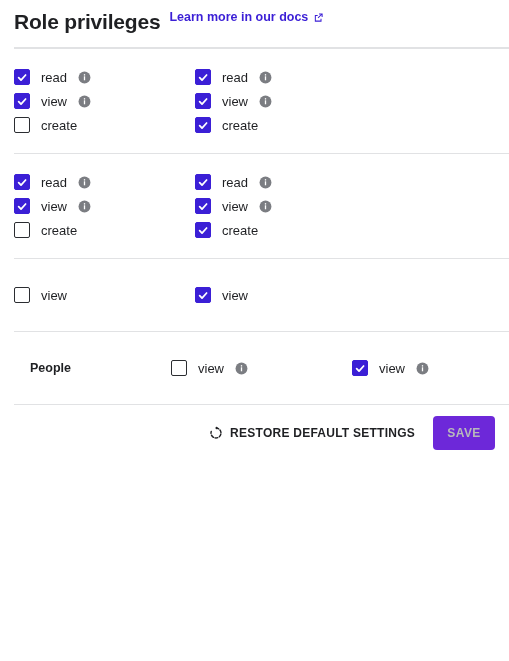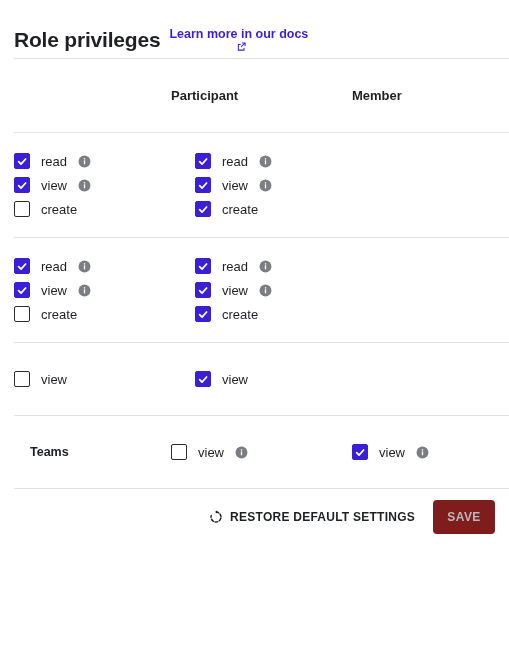--- a/index.html
+++ b/index.html
@@ -13,43 +13,41 @@
     height: 661px;
     position: relative;
     font-family: "Liberation Sans", sans-serif;
     color: #1f2023;
     overflow: hidden;
   }
 
   
   .page-header {
     display: flex;
-    align-items: center;
+    align-items: flex-start;
     padding: 10px 14px 0 14px;
     height: 47px;
-    margin-top: 11px;
   }
   .page-title {
     font-size: 21px;
     font-weight: bold;
     letter-spacing: -0.2px;
     color: #1f2023;
     white-space: nowrap;
   }
   .docs-link {
     margin-left: 9px;
     font-size: 12.5px;
     font-weight: bold;
     color: #3b1fd6;
     text-decoration: none;
     display: inline-flex;
     align-items: center;
     white-space: nowrap;
     cursor: pointer;
-    flex-direction: column;
   }
   .docs-link .ext-icon {
     margin-left: 5px;
     display: inline-flex;
     align-items: center;
   }
 
   .divider {
     height: 1px;
     background: #e1e2e4;
@@ -175,21 +173,21 @@
     margin-right: 7px;
     display: inline-flex;
     align-items: center;
   }
   .save-button {
     min-width: 62px;
     height: 34px;
     padding: 0 14px;
     border: none;
     border-radius: 4px;
-    background: #7f1d1d;
+    background: #6d28d9;
     color: #b8b9bb;
     font-family: "Liberation Sans", sans-serif;
     font-size: 12px;
     font-weight: bold;
     letter-spacing: 0.4px;
     cursor: default;
   }
 </style>
 </head>
 <body>
@@ -203,24 +201,109 @@
         <path d="M2 3.2h3.1v1.1H3.1v5.1h5.1V7.4h1.1v3.1H2z" fill="#3b1fd6"></path>
         <path d="M6.6 1.5h3.9v3.9H9.4V3.4L5.9 6.9l-.8-.8 3.5-3.5H6.6z" fill="#3b1fd6"></path>
       </svg>
     </span>
   </a>
 </div>
 <div class="divider"></div>
 
 <div class="privileges-table">
 
-  <div class="row header-row">
-    <div class="col-label"></div>
-    <div class="col-perm col-head">Participant</div>
-    <div class="col-perm col-head">Member</div>
+  <div class="divider"></div>
+
+  <div class="row perm-row tall">
+
+    <div class="col-perm">
+      <div class="perm-list">
+        <div class="perm-item">
+          <span class="checkbox checked">
+            <svg class="tick" width="11" height="11" viewBox="0 0 12 12" aria-hidden="true">
+                <path d="M1.8 6.2l2.6 2.7 5-5.6" stroke="#fff" stroke-width="1.9" fill="none" stroke-linecap="round" stroke-linejoin="round"></path>
+              </svg>
+          </span>
+          <span class="perm-label">read</span>
+          <span class="info-icon">
+            <svg width="13" height="13" viewBox="0 0 14 14" aria-hidden="true">
+                <circle cx="7" cy="7" r="6.4" fill="#7b7d82"></circle>
+                <rect x="6.3" y="5.7" width="1.4" height="4.3" fill="#fff"></rect>
+                <rect x="6.3" y="3.4" width="1.4" height="1.5" fill="#fff"></rect>
+              </svg>
+          </span>
+        </div>
+        <div class="perm-item">
+          <span class="checkbox checked">
+            <svg class="tick" width="11" height="11" viewBox="0 0 12 12" aria-hidden="true">
+                <path d="M1.8 6.2l2.6 2.7 5-5.6" stroke="#fff" stroke-width="1.9" fill="none" stroke-linecap="round" stroke-linejoin="round"></path>
+              </svg>
+          </span>
+          <span class="perm-label">view</span>
+          <span class="info-icon">
+            <svg width="13" height="13" viewBox="0 0 14 14" aria-hidden="true">
+                <circle cx="7" cy="7" r="6.4" fill="#7b7d82"></circle>
+                <rect x="6.3" y="5.7" width="1.4" height="4.3" fill="#fff"></rect>
+                <rect x="6.3" y="3.4" width="1.4" height="1.5" fill="#fff"></rect>
+              </svg>
+          </span>
+        </div>
+        <div class="perm-item">
+          <span class="checkbox unchecked">
+            
+          </span>
+          <span class="perm-label">create</span>
+          <span class="info-icon hidden"></span>
+        </div>
+      </div>
+    </div>
+
+    <div class="col-perm">
+      <div class="perm-list">
+        <div class="perm-item">
+          <span class="checkbox checked">
+            <svg class="tick" width="11" height="11" viewBox="0 0 12 12" aria-hidden="true">
+                <path d="M1.8 6.2l2.6 2.7 5-5.6" stroke="#fff" stroke-width="1.9" fill="none" stroke-linecap="round" stroke-linejoin="round"></path>
+              </svg>
+          </span>
+          <span class="perm-label">read</span>
+          <span class="info-icon">
+            <svg width="13" height="13" viewBox="0 0 14 14" aria-hidden="true">
+                <circle cx="7" cy="7" r="6.4" fill="#7b7d82"></circle>
+                <rect x="6.3" y="5.7" width="1.4" height="4.3" fill="#fff"></rect>
+                <rect x="6.3" y="3.4" width="1.4" height="1.5" fill="#fff"></rect>
+              </svg>
+          </span>
+        </div>
+        <div class="perm-item">
+          <span class="checkbox checked">
+            <svg class="tick" width="11" height="11" viewBox="0 0 12 12" aria-hidden="true">
+                <path d="M1.8 6.2l2.6 2.7 5-5.6" stroke="#fff" stroke-width="1.9" fill="none" stroke-linecap="round" stroke-linejoin="round"></path>
+              </svg>
+          </span>
+          <span class="perm-label">view</span>
+          <span class="info-icon">
+            <svg width="13" height="13" viewBox="0 0 14 14" aria-hidden="true">
+                <circle cx="7" cy="7" r="6.4" fill="#7b7d82"></circle>
+                <rect x="6.3" y="5.7" width="1.4" height="4.3" fill="#fff"></rect>
+                <rect x="6.3" y="3.4" width="1.4" height="1.5" fill="#fff"></rect>
+              </svg>
+          </span>
+        </div>
+        <div class="perm-item">
+          <span class="checkbox checked">
+            <svg class="tick" width="11" height="11" viewBox="0 0 12 12" aria-hidden="true">
+                <path d="M1.8 6.2l2.6 2.7 5-5.6" stroke="#fff" stroke-width="1.9" fill="none" stroke-linecap="round" stroke-linejoin="round"></path>
+              </svg>
+          </span>
+          <span class="perm-label">create</span>
+          <span class="info-icon hidden"></span>
+        </div>
+      </div>
+    </div>
   </div>
   <div class="divider"></div>
 
   <div class="row perm-row tall">
 
     <div class="col-perm">
       <div class="perm-list">
         <div class="perm-item">
           <span class="checkbox checked">
             <svg class="tick" width="11" height="11" viewBox="0 0 12 12" aria-hidden="true">
@@ -300,142 +383,52 @@
               </svg>
           </span>
           <span class="perm-label">create</span>
           <span class="info-icon hidden"></span>
         </div>
       </div>
     </div>
   </div>
   <div class="divider"></div>
 
-  <div class="row perm-row tall">
-
-    <div class="col-perm">
-      <div class="perm-list">
-        <div class="perm-item">
-          <span class="checkbox checked">
-            <svg class="tick" width="11" height="11" viewBox="0 0 12 12" aria-hidden="true">
-                <path d="M1.8 6.2l2.6 2.7 5-5.6" stroke="#fff" stroke-width="1.9" fill="none" stroke-linecap="round" stroke-linejoin="round"></path>
-              </svg>
-          </span>
-          <span class="perm-label">read</span>
-          <span class="info-icon">
-            <svg width="13" height="13" viewBox="0 0 14 14" aria-hidden="true">
-                <circle cx="7" cy="7" r="6.4" fill="#7b7d82"></circle>
-                <rect x="6.3" y="5.7" width="1.4" height="4.3" fill="#fff"></rect>
-                <rect x="6.3" y="3.4" width="1.4" height="1.5" fill="#fff"></rect>
-              </svg>
-          </span>
-        </div>
-        <div class="perm-item">
-          <span class="checkbox checked">
-            <svg class="tick" width="11" height="11" viewBox="0 0 12 12" aria-hidden="true">
-                <path d="M1.8 6.2l2.6 2.7 5-5.6" stroke="#fff" stroke-width="1.9" fill="none" stroke-linecap="round" stroke-linejoin="round"></path>
-              </svg>
-          </span>
-          <span class="perm-label">view</span>
-          <span class="info-icon">
-            <svg width="13" height="13" viewBox="0 0 14 14" aria-hidden="true">
-                <circle cx="7" cy="7" r="6.4" fill="#7b7d82"></circle>
-                <rect x="6.3" y="5.7" width="1.4" height="4.3" fill="#fff"></rect>
-                <rect x="6.3" y="3.4" width="1.4" height="1.5" fill="#fff"></rect>
-              </svg>
-          </span>
-        </div>
+  <div class="row perm-row" style="padding-top:26px;padding-bottom:26px;">
+
+    <div class="col-perm">
+      <div class="perm-list">
         <div class="perm-item">
           <span class="checkbox unchecked">
             
           </span>
-          <span class="perm-label">create</span>
-          <span class="info-icon hidden"></span>
-        </div>
-      </div>
-    </div>
-
-    <div class="col-perm">
-      <div class="perm-list">
-        <div class="perm-item">
-          <span class="checkbox checked">
-            <svg class="tick" width="11" height="11" viewBox="0 0 12 12" aria-hidden="true">
-                <path d="M1.8 6.2l2.6 2.7 5-5.6" stroke="#fff" stroke-width="1.9" fill="none" stroke-linecap="round" stroke-linejoin="round"></path>
-              </svg>
-          </span>
-          <span class="perm-label">read</span>
-          <span class="info-icon">
-            <svg width="13" height="13" viewBox="0 0 14 14" aria-hidden="true">
-                <circle cx="7" cy="7" r="6.4" fill="#7b7d82"></circle>
-                <rect x="6.3" y="5.7" width="1.4" height="4.3" fill="#fff"></rect>
-                <rect x="6.3" y="3.4" width="1.4" height="1.5" fill="#fff"></rect>
-              </svg>
-          </span>
-        </div>
-        <div class="perm-item">
-          <span class="checkbox checked">
-            <svg class="tick" width="11" height="11" viewBox="0 0 12 12" aria-hidden="true">
-                <path d="M1.8 6.2l2.6 2.7 5-5.6" stroke="#fff" stroke-width="1.9" fill="none" stroke-linecap="round" stroke-linejoin="round"></path>
-              </svg>
-          </span>
-          <span class="perm-label">view</span>
-          <span class="info-icon">
-            <svg width="13" height="13" viewBox="0 0 14 14" aria-hidden="true">
-                <circle cx="7" cy="7" r="6.4" fill="#7b7d82"></circle>
-                <rect x="6.3" y="5.7" width="1.4" height="4.3" fill="#fff"></rect>
-                <rect x="6.3" y="3.4" width="1.4" height="1.5" fill="#fff"></rect>
-              </svg>
-          </span>
-        </div>
-        <div class="perm-item">
-          <span class="checkbox checked">
-            <svg class="tick" width="11" height="11" viewBox="0 0 12 12" aria-hidden="true">
-                <path d="M1.8 6.2l2.6 2.7 5-5.6" stroke="#fff" stroke-width="1.9" fill="none" stroke-linecap="round" stroke-linejoin="round"></path>
-              </svg>
-          </span>
-          <span class="perm-label">create</span>
+          <span class="perm-label">view</span>
+          <span class="info-icon hidden"></span>
+        </div>
+      </div>
+    </div>
+
+    <div class="col-perm">
+      <div class="perm-list">
+        <div class="perm-item">
+          <span class="checkbox checked">
+            <svg class="tick" width="11" height="11" viewBox="0 0 12 12" aria-hidden="true">
+                <path d="M1.8 6.2l2.6 2.7 5-5.6" stroke="#fff" stroke-width="1.9" fill="none" stroke-linecap="round" stroke-linejoin="round"></path>
+              </svg>
+          </span>
+          <span class="perm-label">view</span>
           <span class="info-icon hidden"></span>
         </div>
       </div>
     </div>
   </div>
   <div class="divider"></div>
 
   <div class="row perm-row" style="padding-top:26px;padding-bottom:26px;">
-
-    <div class="col-perm">
-      <div class="perm-list">
-        <div class="perm-item">
-          <span class="checkbox unchecked">
-            
-          </span>
-          <span class="perm-label">view</span>
-          <span class="info-icon hidden"></span>
-        </div>
-      </div>
-    </div>
-
-    <div class="col-perm">
-      <div class="perm-list">
-        <div class="perm-item">
-          <span class="checkbox checked">
-            <svg class="tick" width="11" height="11" viewBox="0 0 12 12" aria-hidden="true">
-                <path d="M1.8 6.2l2.6 2.7 5-5.6" stroke="#fff" stroke-width="1.9" fill="none" stroke-linecap="round" stroke-linejoin="round"></path>
-              </svg>
-          </span>
-          <span class="perm-label">view</span>
-          <span class="info-icon hidden"></span>
-        </div>
-      </div>
-    </div>
-  </div>
-  <div class="divider"></div>
-
-  <div class="row perm-row" style="padding-top:26px;padding-bottom:26px;">
-    <div class="col-label">Teams</div>
+    <div class="col-label">People</div>
 
     <div class="col-perm">
       <div class="perm-list">
         <div class="perm-item">
           <span class="checkbox unchecked">
             
           </span>
           <span class="perm-label">view</span>
           <span class="info-icon">
             <svg width="13" height="13" viewBox="0 0 14 14" aria-hidden="true">

